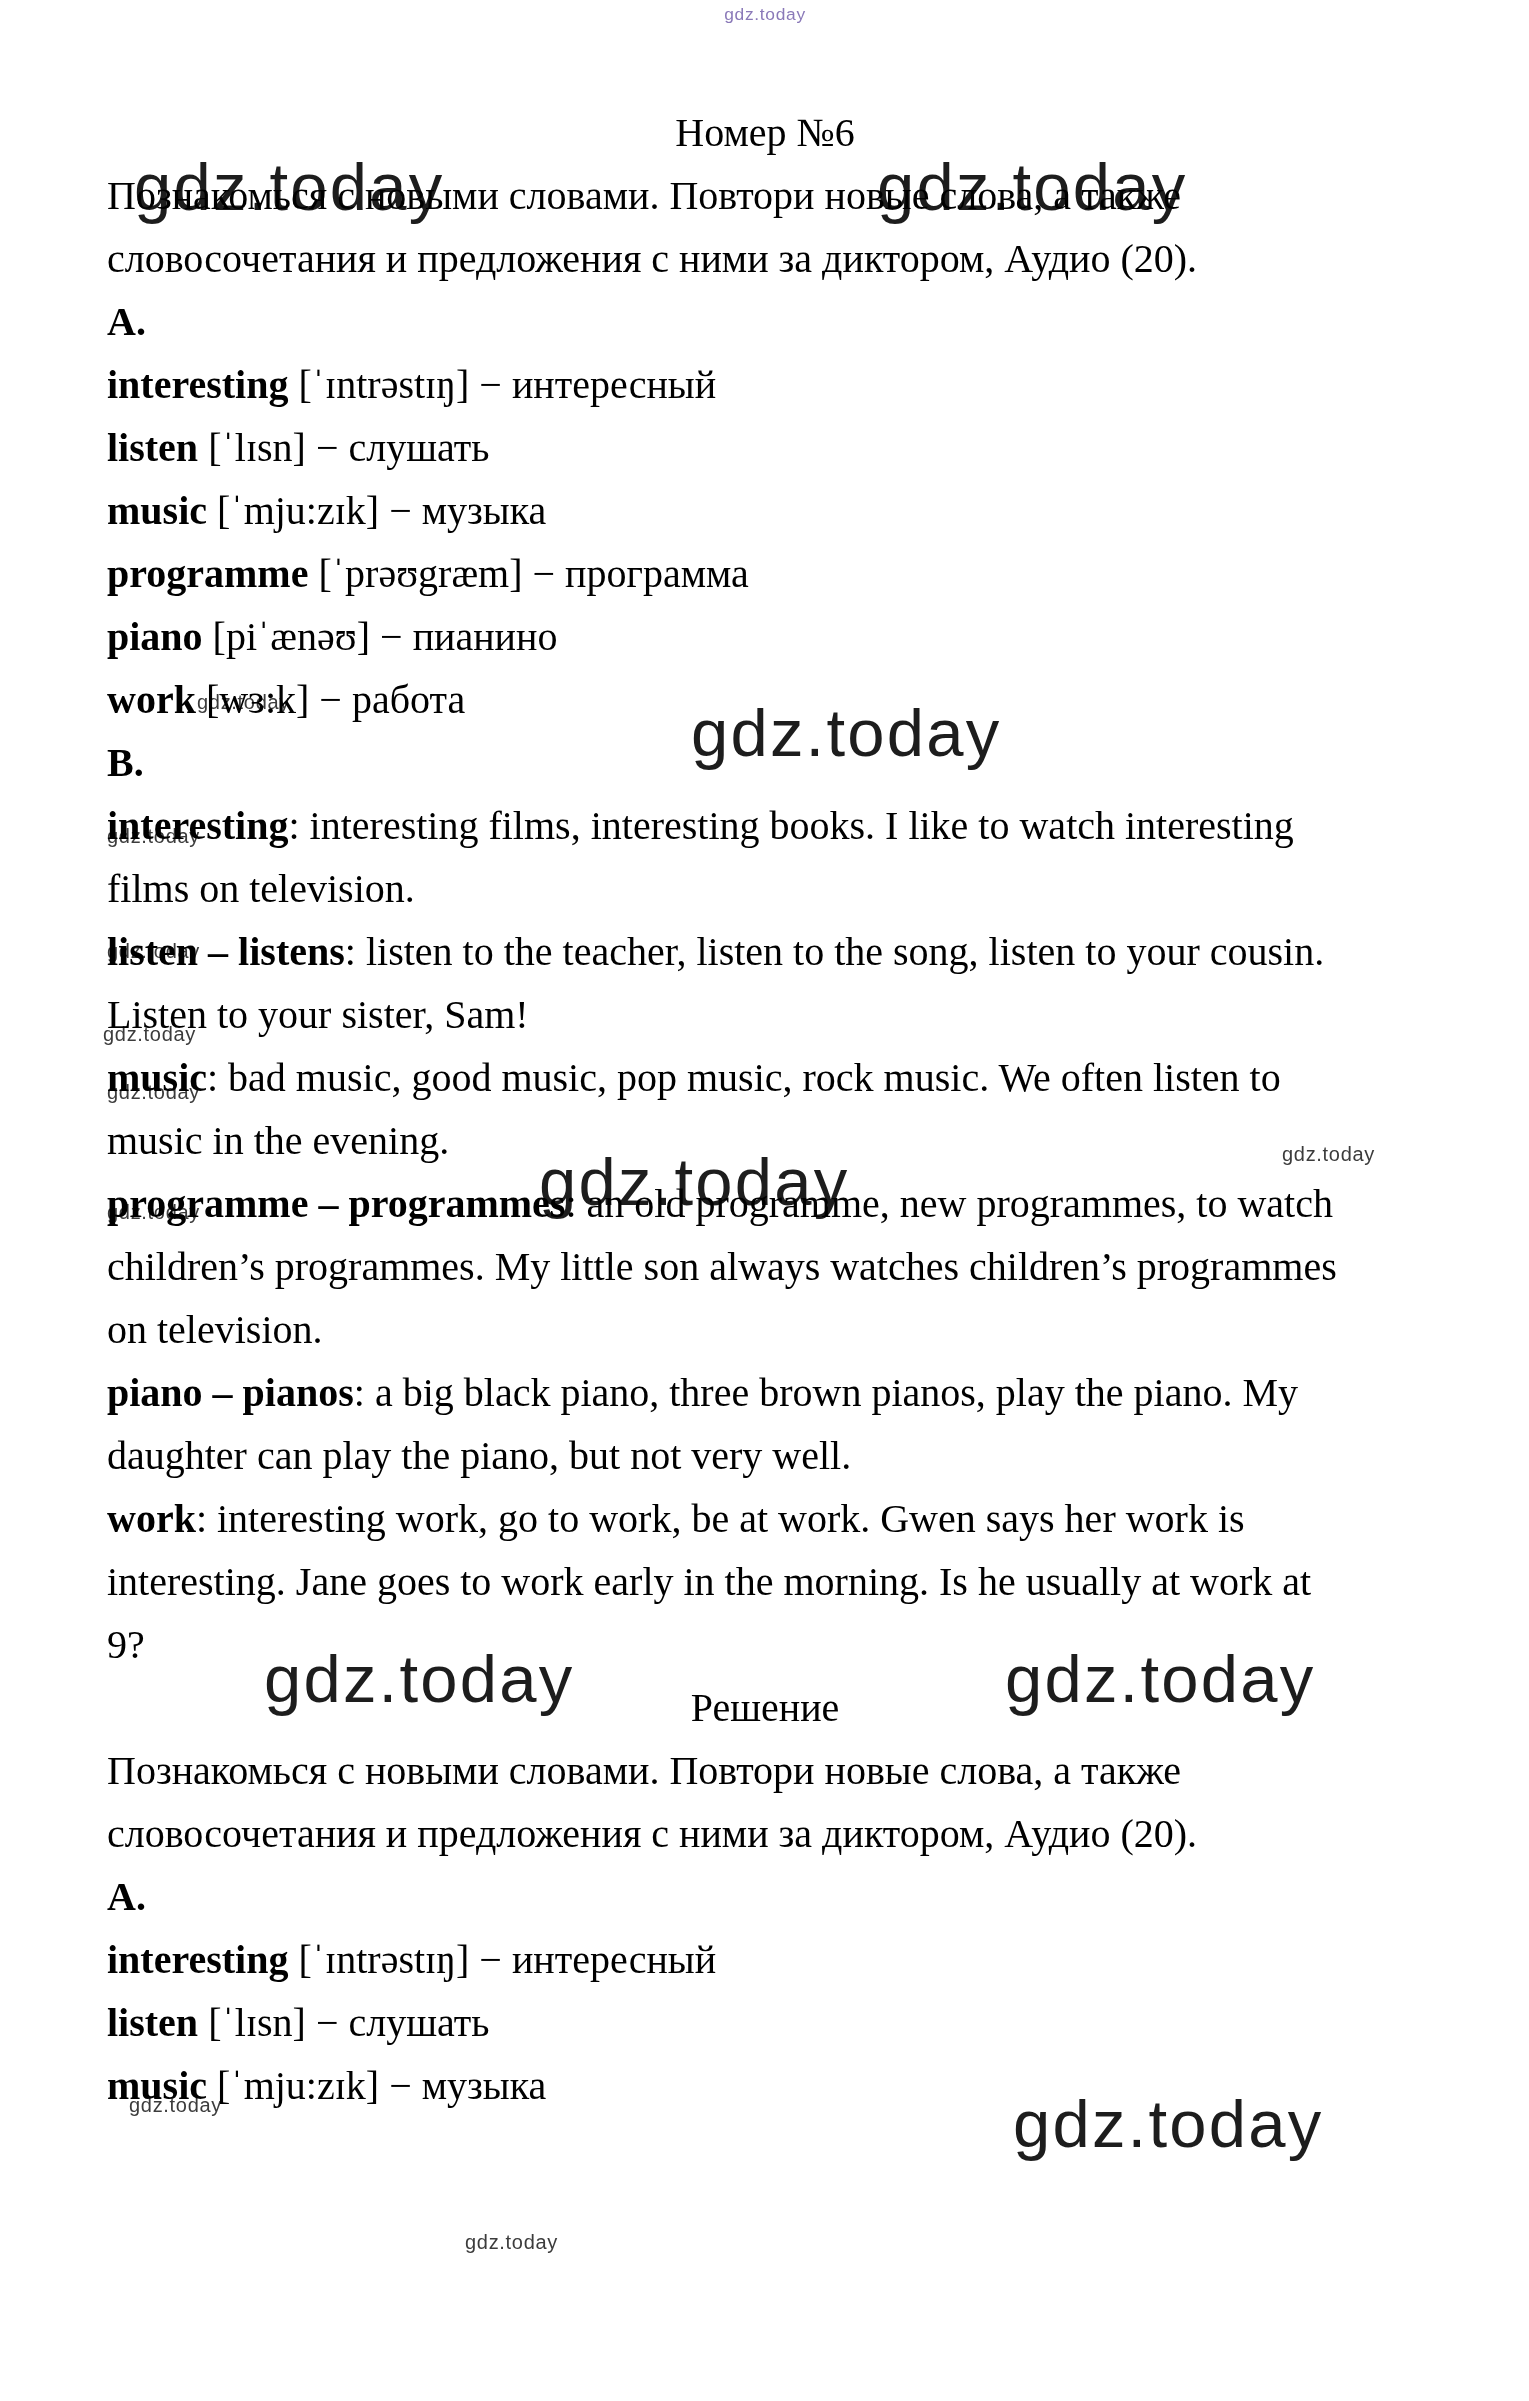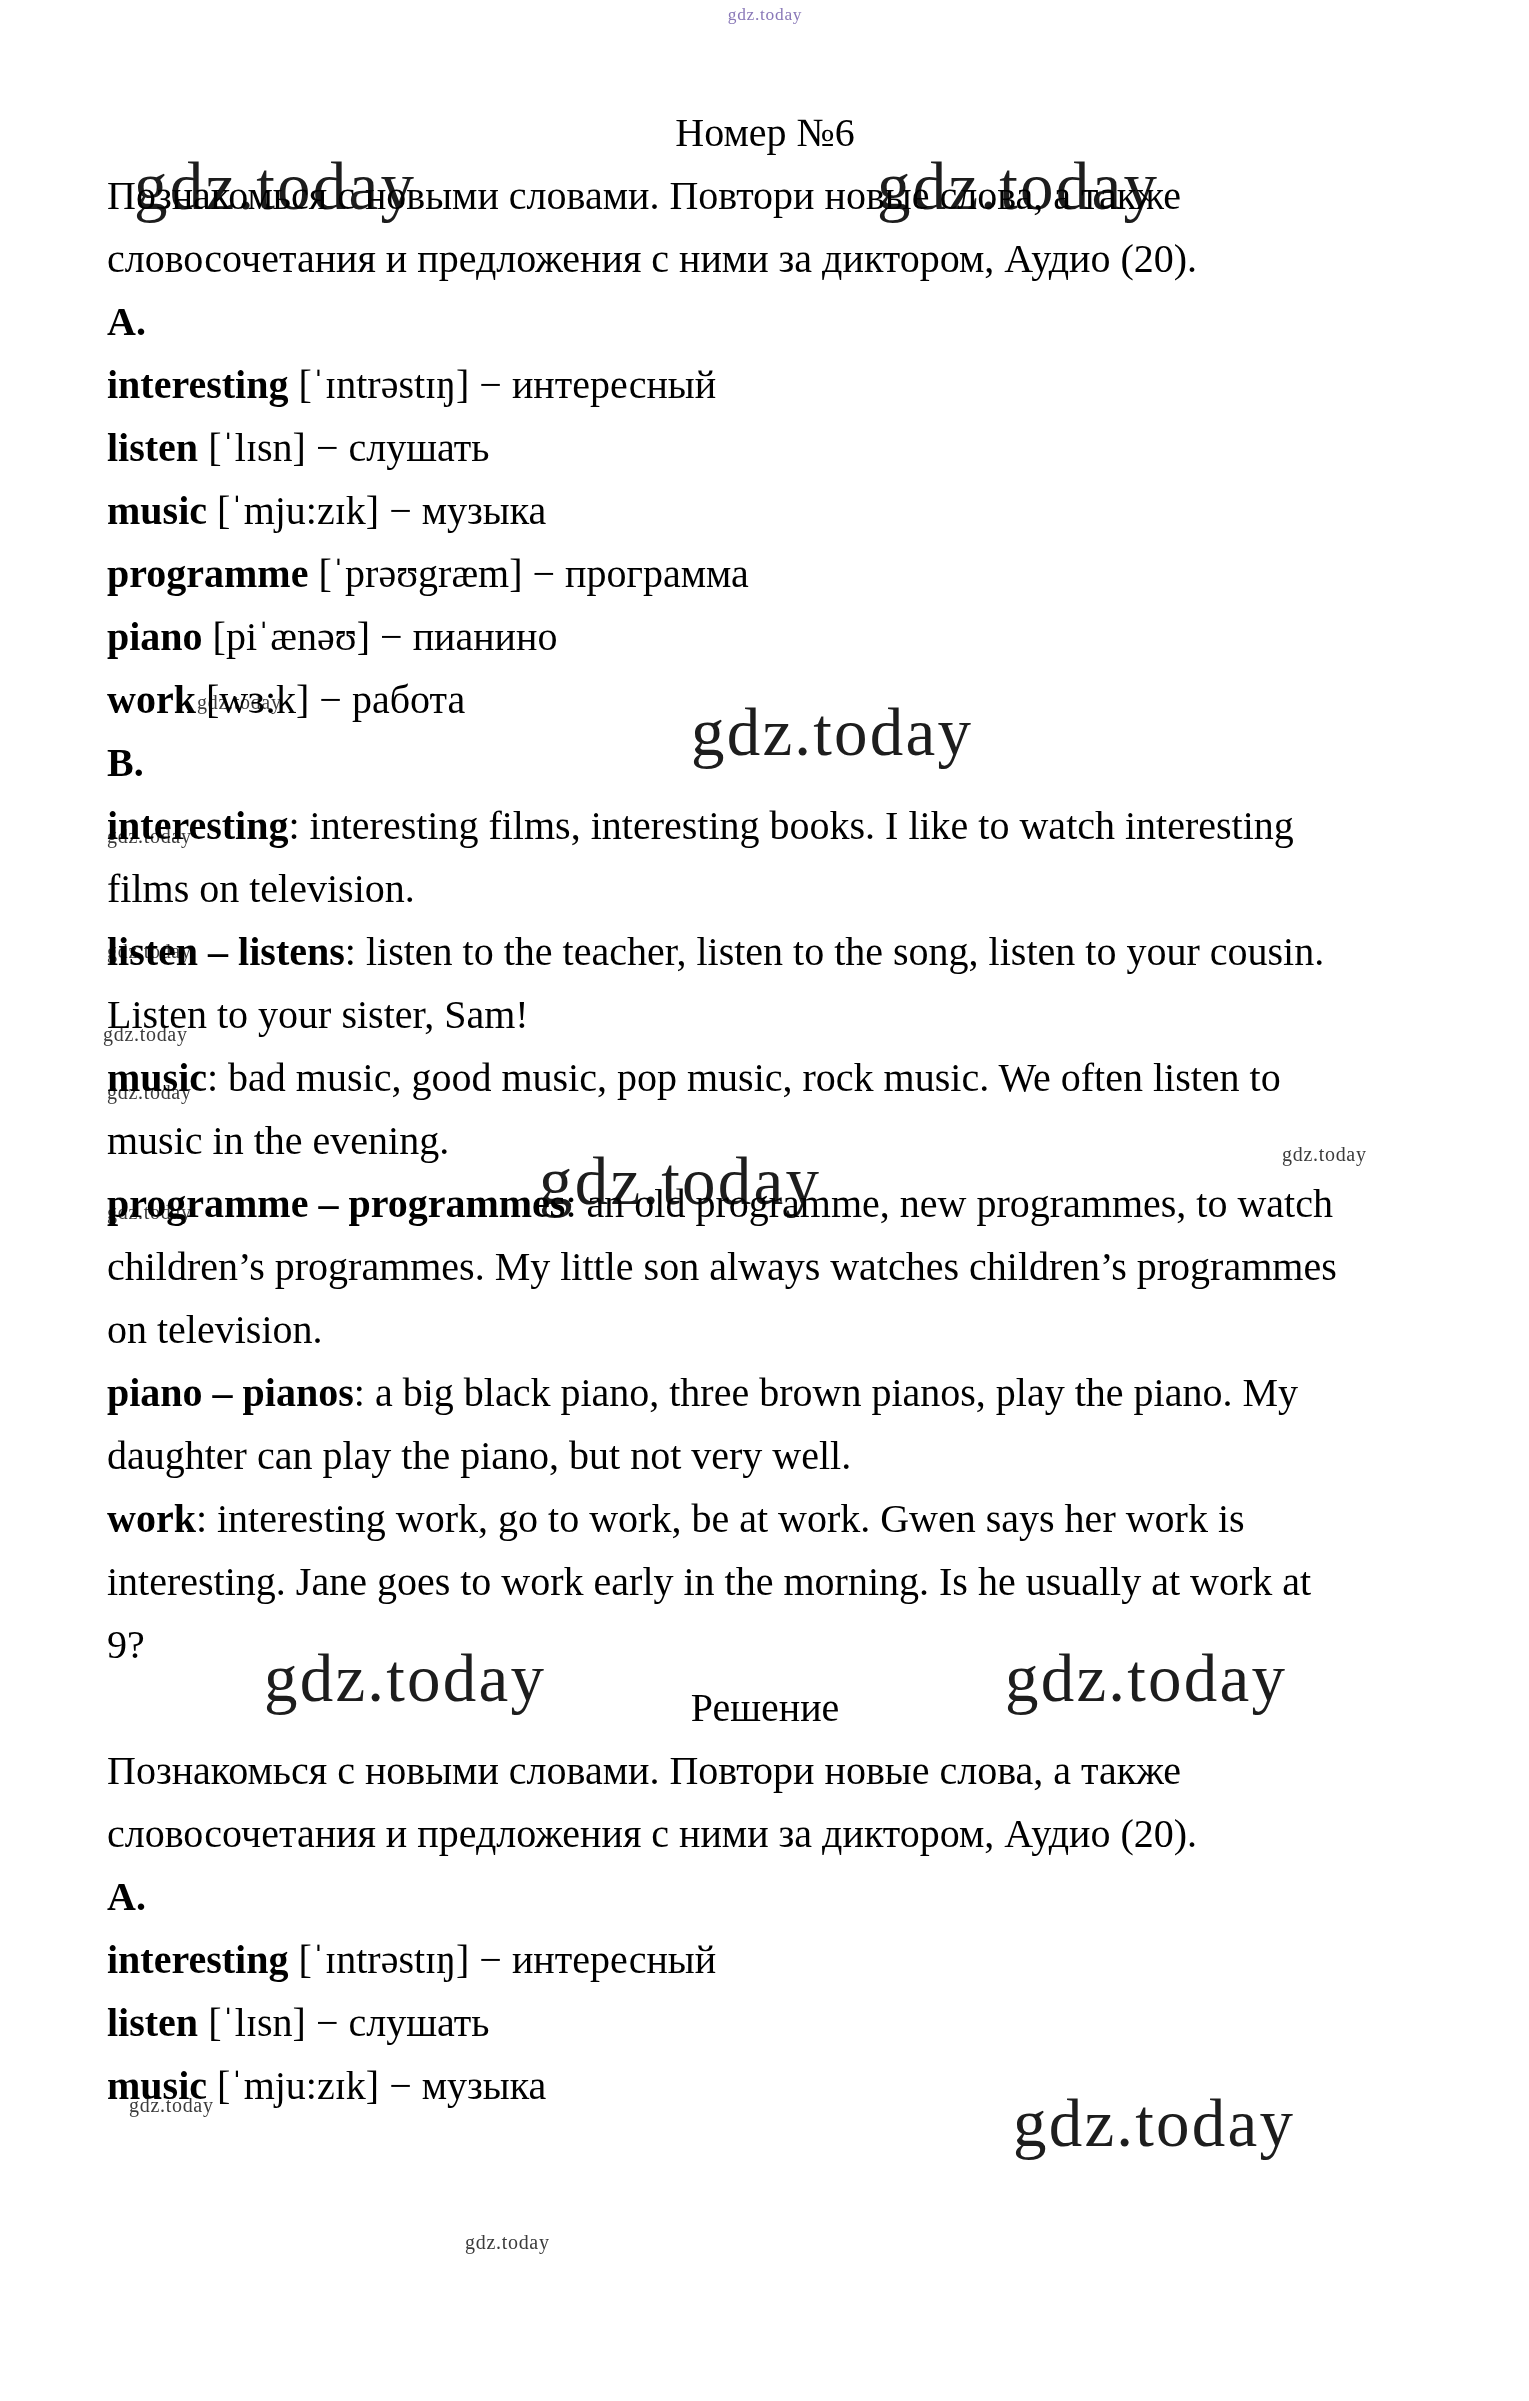--- a/index.html
+++ b/index.html
@@ -26,21 +26,21 @@
   .center { text-align: center; max-width: none !important; }
   .section-label { font-weight: bold; }
   .intro { margin-top: 39px; }
   .vocab b { font-weight: bold; }
   .example b { font-weight: bold; }
   .solution-heading { margin-top: 35px; font-family: Liberation Serif, serif; }
   .translation-heading { margin-top: 48px; font-weight: bold; font-style: italic; }
   .solution-intro { margin-top: 5.8px; }
   .wm {
     position: absolute;
-    font-family: Liberation Serif, serif;
+    font-family: Liberation Sans, sans-serif;
     pointer-events: none;
     white-space: nowrap;
   }
   .wm-large { font-size: 67px; color: #1d1d1d; letter-spacing: 2.2px; }
   .wm-small { font-size: 20px; color: #3c3c3c; letter-spacing: 0.7px; }
   .wm-top   { font-size: 17.4px; color: #8a79b8; letter-spacing: 0.7px; left: 50%; transform: translateX(-50%); }
 </style>
 </head>
 <body>
 

